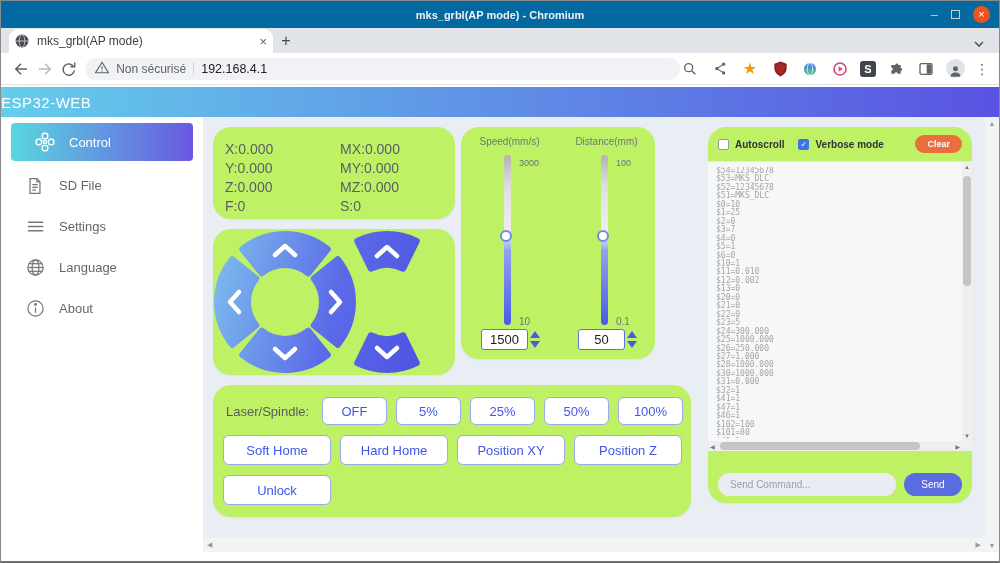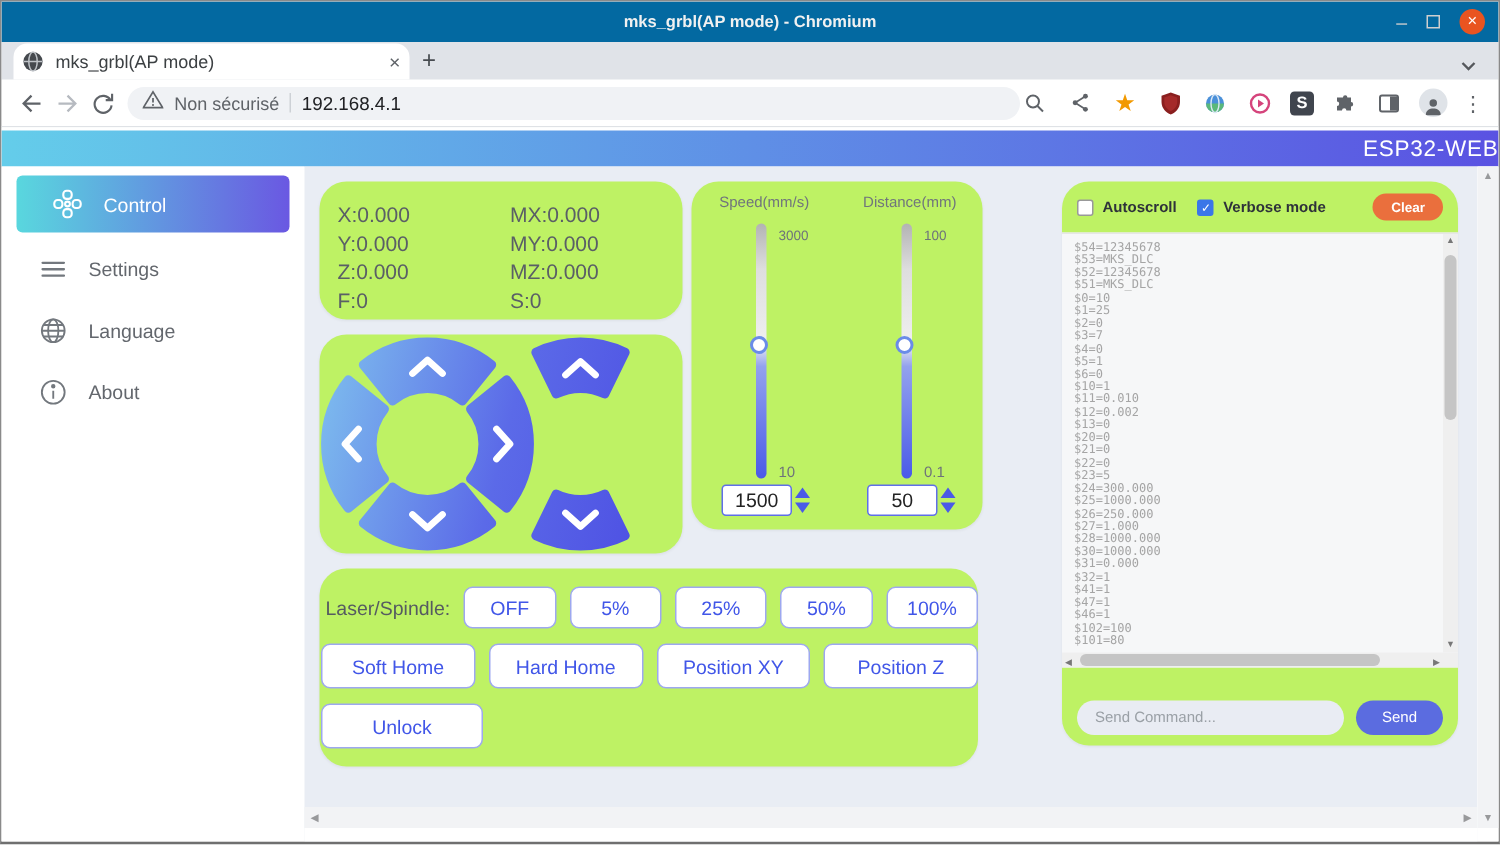--- a/index.html
+++ b/index.html
@@ -38,22 +38,22 @@
   .tb-ico{width:20px;height:20px;display:flex;align-items:center;justify-content:center;}
   .star{color:#f29900;font-size:16px;}
   .s-badge{width:16px;height:16px;border-radius:3px;background:#40454e;color:#fff;font-size:11px;font-weight:bold;
     display:flex;align-items:center;justify-content:center;}
   .avatar{width:19px;height:19px;border-radius:50%;background:#dfe3e8;display:flex;align-items:flex-end;justify-content:center;overflow:hidden;}
   .dots{color:#5f6368;font-size:14px;}
 
   
   .page{flex:1;display:flex;flex-direction:column;min-height:0;background:#fff;}
   .page-gap{height:2px;background:#fff;flex:none;}
-  .page-header{height:24px;flex:none;background:linear-gradient(90deg,#64cdea,#5a52e2);color:#fff;font-size:15px;
-    display:flex;align-items:center;justify-content:flex-end;letter-spacing:.5px;}
+  .page-header{height:30px;flex:none;background:linear-gradient(90deg,#64cdea,#5a52e2);color:#fff;font-size:15px;
+    display:flex;align-items:center;justify-content:flex-start;letter-spacing:.5px;}
   .page-body{flex:1;display:flex;min-height:0;}
 
   
   .sidebar{width:202px;background:#fff;padding-top:6px;flex:none;}
   .side-item{height:41px;display:flex;align-items:center;gap:14px;padding-left:24px;color:#63676d;font-size:13px;}
   .side-item.active{height:38px;margin:0 10px 4px 10px;border-radius:4px;
     background:linear-gradient(90deg,#59d7de,#6a58e2);color:#fff;}
   .side-ico{width:20px;height:20px;display:flex;align-items:center;justify-content:center;}
 
   
@@ -76,21 +76,21 @@
   .slider-min{position:absolute;left:58px;top:189px;font-size:10px;color:#6e737a;}
   .slider-value-row{position:absolute;left:20px;top:202px;display:flex;align-items:center;gap:2px;}
   .slider-value{width:47px;height:21px;border:1px solid #5f6fe8;border-radius:3px;text-align:center;
     font-size:13px;color:#222;font-family:"Liberation Sans",sans-serif;background:#fff;}
   .spin{display:flex;flex-direction:column;gap:3px;}
   .spin-up{width:0;height:0;border-left:5px solid transparent;border-right:5px solid transparent;
     border-bottom:7px solid #4a5ae8;}
   .spin-down{width:0;height:0;border-left:5px solid transparent;border-right:5px solid transparent;
     border-top:7px solid #4a5ae8;}
 
-  #buttons-card{left:10px;top:268px;width:439px;height:132px;padding:12px 0 0 4px;}
+  #buttons-card{left:10px;top:268px;width:478px;height:132px;padding:12px 0 0 13px;}
   .btn-row{display:flex;align-items:center;gap:9px;margin-bottom:10px;}
   .laser-label{width:87px;font-size:13px;color:#565b61;}
   .btn{height:28px;border:1px solid #9da8ef;border-radius:6px;background:#fff;color:#4156e8;font-size:13px;
     display:flex;align-items:center;justify-content:center;font-family:"Liberation Sans",sans-serif;}
   .btn.small{width:65px;}
   .btn.wide{width:108px;height:30px;}
 
   #console-card{left:505px;top:10px;width:264px;height:376px;overflow:hidden;}
   .console-header{height:34px;display:flex;align-items:center;padding:0 10px;gap:6px;}
   .cb{width:11px;height:11px;border:1px solid #999;border-radius:2px;background:#fff;flex:none;}
@@ -256,20 +256,32 @@
           <span class="side-ico">
             <svg width="20" height="20" viewBox="0 0 20 20" fill="none" stroke="#fff" stroke-width="1.4">
               <rect x="7.2" y="1.2" width="5.6" height="5.4" rx="2.2"></rect>
                 <rect x="7.2" y="13.4" width="5.6" height="5.4" rx="2.2"></rect>
               <rect x="1.2" y="7.3" width="5.4" height="5.4" rx="2.2"></rect>
                 <rect x="13.4" y="7.3" width="5.4" height="5.4" rx="2.2"></rect>
               <circle cx="10" cy="10" r="1.6"></circle>
               </svg>
           </span>
           <span>Control</span>
+        </div>
+        <div class="side-item">
+          <span class="side-ico">
+            <svg width="18" height="18" viewBox="0 0 20 20" fill="none" stroke="#73787e" stroke-width="1.4">
+              <path d="M4.5 1.8h7.5l3.5 3.5v12.9H4.5Z"></path>
+                <path d="M12 1.8v3.5h3.5"></path>
+              <line x1="7" y1="8.5" x2="13" y2="8.5"></line>
+                <line x1="7" y1="11.5" x2="13" y2="11.5"></line>
+                <line x1="7" y1="14.5" x2="11" y2="14.5"></line>
+              </svg>
+          </span>
+          <span>SD File</span>
         </div>
         <div class="side-item">
           <span class="side-ico">
             <svg width="19" height="19" viewBox="0 0 20 20" stroke="#73787e" stroke-width="1.6" stroke-linecap="round">
               <line x1="2.5" y1="5.5" x2="17.5" y2="5.5"></line>
                 <line x1="2.5" y1="10" x2="17.5" y2="10"></line>
                 <line x1="2.5" y1="14.5" x2="17.5" y2="14.5"></line>
               </svg>
           </span>
           <span>Settings</span>

